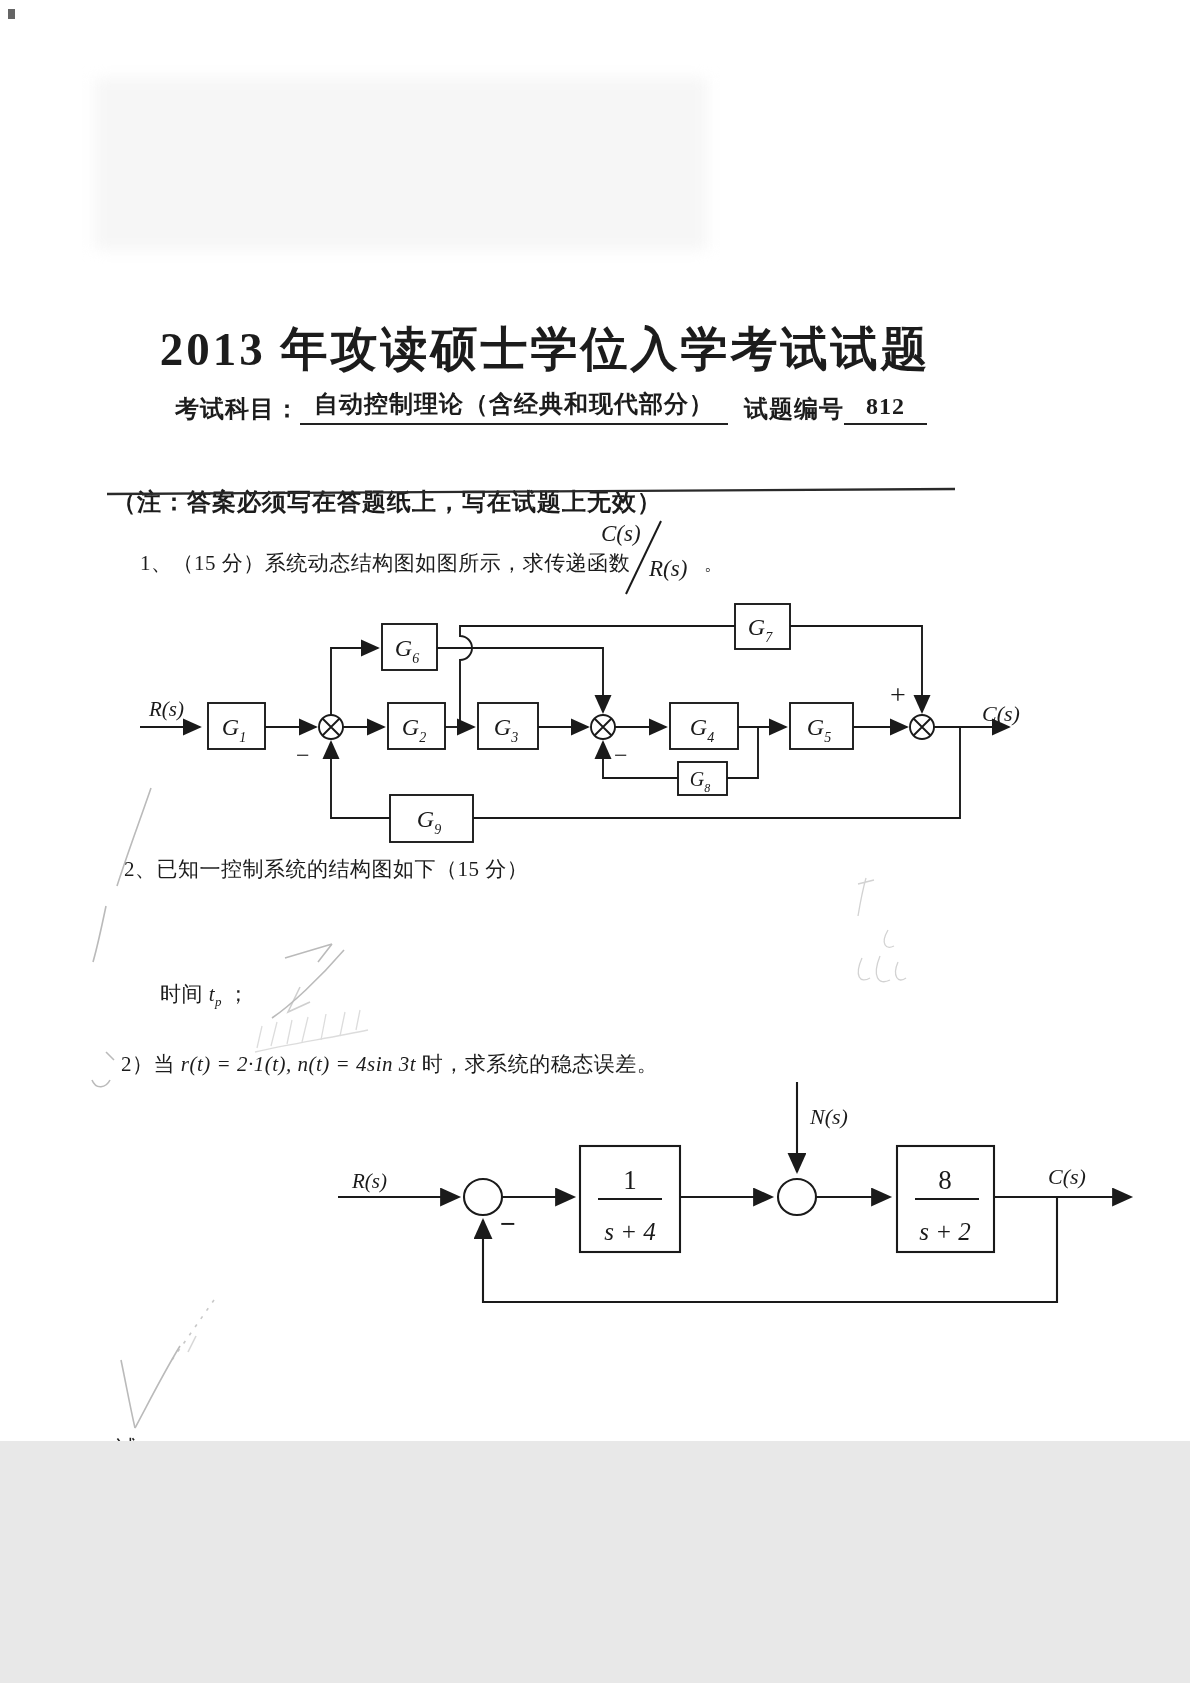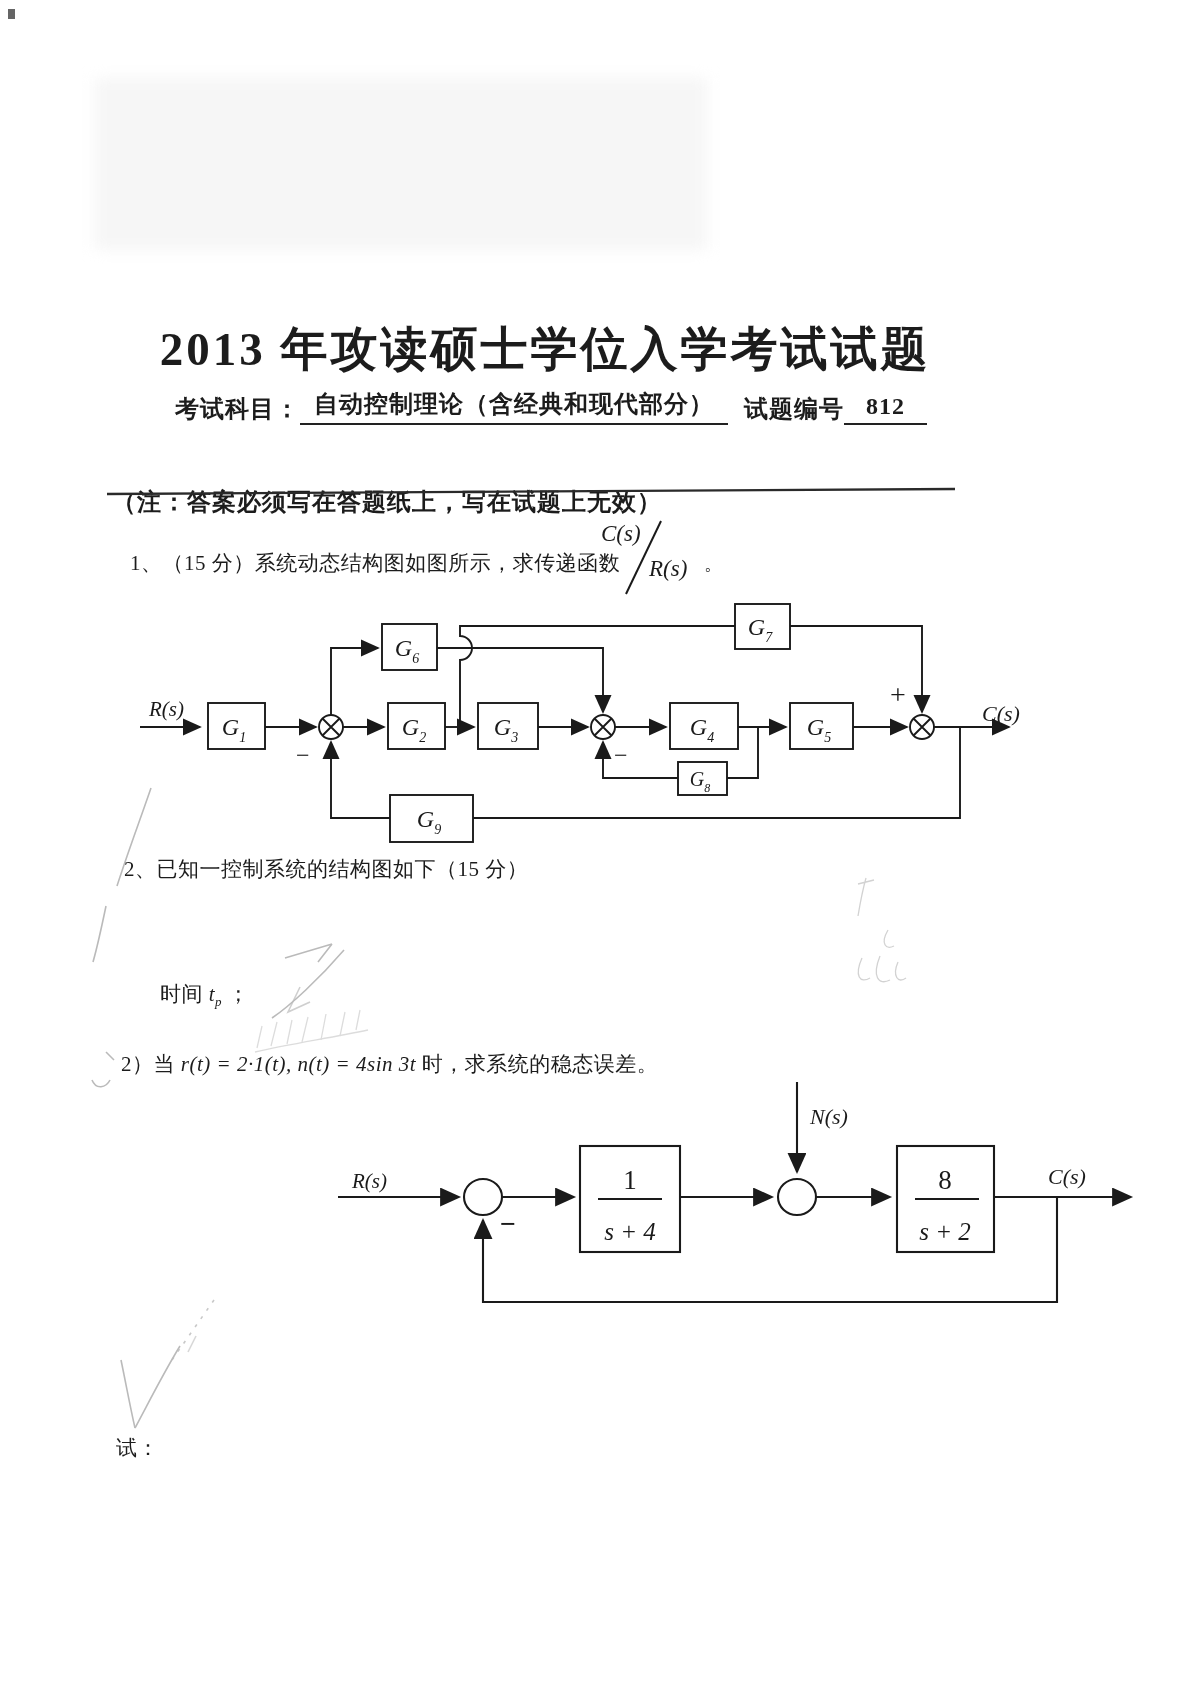--- a/index.html
+++ b/index.html
@@ -1,16 +1,16 @@
 <!DOCTYPE html>
 <html><head>
 <meta charset="utf-8">
 <style>
   html,body{margin:0;padding:0;background:#e8e8e8;}
-  .page{position:relative;width:1190px;height:1683px;background:#ffffff;overflow:hidden;
+  .page{position:relative;width:1190px;height:1441px;background:#ffffff;overflow:hidden;
         font-family:"Liberation Serif","DejaVu Serif",serif;color:#1c1c1c;}
   .abs{position:absolute;white-space:nowrap;}
   .title{font-size:47px;font-weight:bold;letter-spacing:3px;text-align:center;}
   .h20{font-size:24px;font-weight:bold;letter-spacing:1px;}
   .body21{font-size:21px;letter-spacing:0.5px;}
   .m{font-style:italic;font-family:"Liberation Serif",serif;}
   sub.m{font-size:13px;}
   .ul{border-bottom:2.2px solid #222;padding:0 14px 3px 14px;}
   .ul2{border-bottom:2.2px solid #222;padding:0 22px 3px 22px;}
   .subjrow{display:flex;align-items:flex-end;}
@@ -31,21 +31,21 @@
   <div class="abs subjrow" style="left:175px;top:388px;">
     <span class="h20">考试科目：</span>
     <span class="h20 ul">自动控制理论（含经典和现代部分）</span>
     <span class="gap"></span>
     <span class="h20">试题编号</span>
     <span class="h20 ul2" style="font-family:'Liberation Serif',serif;">812</span>
   </div>
 
   <div class="abs h20" style="left:112px;top:458px;margin-top:28px;">（注：答案必须写在答题纸上，写在试题上无效）</div>
 
-  <div class="abs body21" style="left:130px;top:549px;">1、（15 分）系统动态结构图如图所示，求传递函数</div>
+  <div class="abs body21" style="left:140px;top:549px;">1、（15 分）系统动态结构图如图所示，求传递函数</div>
   <div class="abs m" style="left:601px;top:521px;font-size:23px;">C(s)</div>
   <div class="abs m" style="left:649px;top:556px;font-size:23px;">R(s)</div>
   <div class="abs" style="left:704px;top:552px;font-size:18px;">。</div>
 
   <div class="abs body21" style="left:124px;top:855px;">2、已知一控制系统的结构图如下（15 分）</div>
 
 
   <div class="abs body21" style="left:160px;top:980px;">
     <span>时间</span>
     <span class="m">t</span><sub class="m">p</sub>

